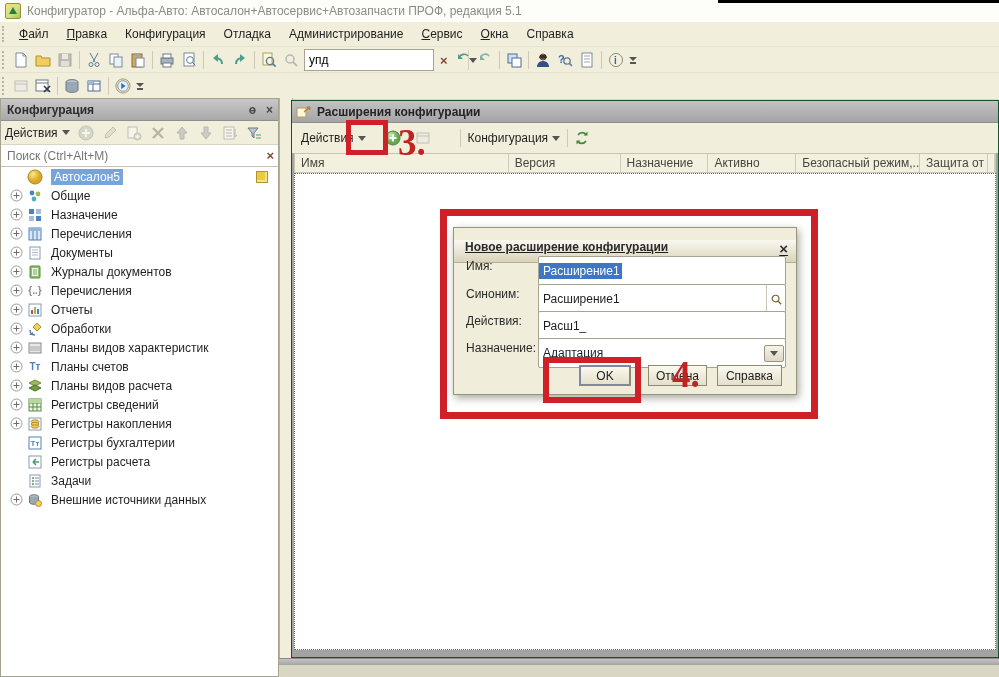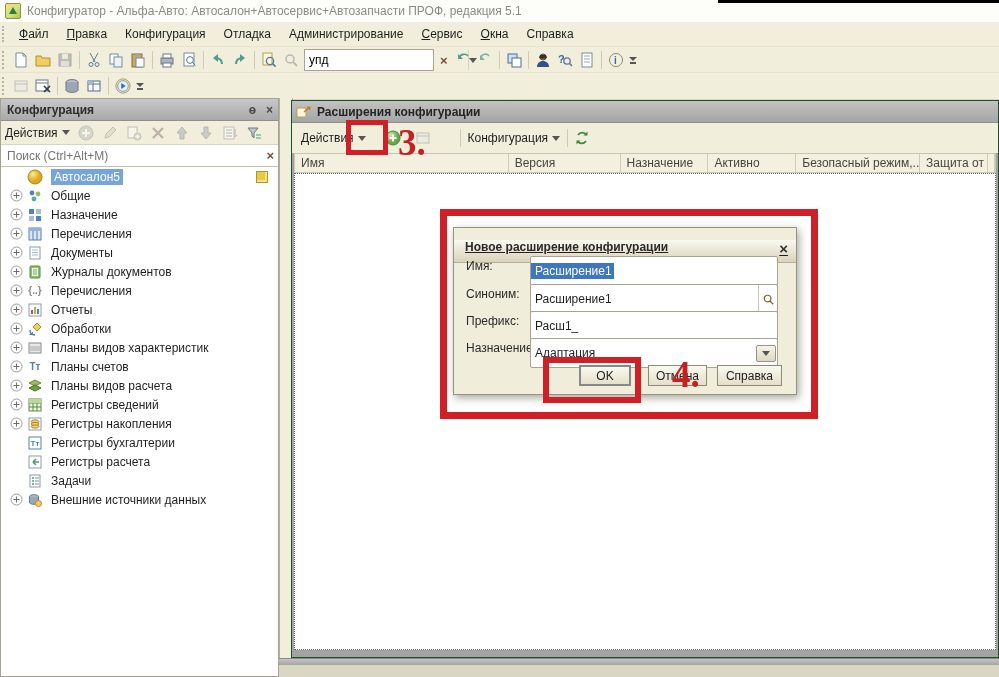--- a/index.html
+++ b/index.html
@@ -71,21 +71,21 @@
   .th{border-right:1px solid #cfcbb6;display:flex;align-items:center;padding-left:6px;color:#46463e;overflow:hidden;white-space:nowrap;box-sizing:border-box;}
   .tbody{position:absolute;left:2px;top:72px;right:2px;bottom:7px;background:#fff;outline:1px dotted #6a6a6a;outline-offset:-1px;}
   
   .dialog{position:absolute;left:453px;top:227px;width:344px;height:168px;background:#f0edda;
        border:1px solid #98937f;box-shadow:2px 3px 8px rgba(60,60,40,.45);box-sizing:border-box;}
   .dlg-title{position:absolute;left:0;top:12px;width:100%;height:23px;background:linear-gradient(#faf8ef,#d9d3bc);
        border-bottom:1px solid #b5af98;display:flex;align-items:flex-start;box-sizing:border-box;text-decoration:underline;}
   .dlg-title .dt{font-weight:bold;color:#2a2a2a;margin-left:11px;flex:1;}
   .dlg-close{font-size:15px;font-weight:bold;color:#333;padding:0 8px;}
   .frow-label{position:absolute;left:12px;width:70px;height:16px;color:#2a2a2a;}
-  .fbox{position:absolute;left:76px;width:248px;height:30px;background:#fff;border:1px solid #a8a390;border-radius:2px;
+  .fbox{position:absolute;left:84px;width:248px;height:30px;background:#fff;border:1px solid #a8a390;border-radius:2px;
        display:flex;align-items:center;box-sizing:border-box;overflow:hidden;}
   .fbox .val{padding-left:4px;white-space:nowrap;flex:1;}
   .val.sel{flex:none;background:#3f76c4;color:#fff;padding:1px 2px 1px 4px;}
   .fbtn{width:18px;height:100%;display:flex;align-items:center;justify-content:center;border-left:1px solid #cac5b2;flex:none;}
   .fbtn.raised{background:linear-gradient(#f7f4e8,#ddd7c2);border:1px solid #9a9480;border-radius:2px;height:15px;margin-right:1px;}
   .btn{position:absolute;height:21px;background:linear-gradient(#fbf9f0,#e4dfca);border:1px solid #8f8a76;border-radius:0;
        display:flex;align-items:center;justify-content:center;color:#222;box-sizing:border-box;}
   .btn.default{box-shadow:0 0 0 1px #7c8ba0 inset;}
   
   .ann{position:absolute;z-index:60;pointer-events:none;}
@@ -674,21 +674,21 @@
     <span class="frow-label" style="top:59px">Синоним:</span>
     <div class="fbox" style="top:56px">
       <span class="val">Расширение1</span>
       <span class="fbtn">
           <svg viewBox="0 0 14 14" width="13" height="13">
             <circle cx="6" cy="6" r="3.6" fill="none" stroke="#7a6a3a" stroke-width="1.3"></circle>
             <path d="M8.6 8.6l3.4 3.4" stroke="#7a6a3a" stroke-width="1.5"></path>
           </svg>
         </span>
     </div>
-    <span class="frow-label" style="top:86px">Префикс:</span>
+    <span class="frow-label" style="top:86px">Действия:</span>
     <div class="fbox" style="top:83px">
       <span class="val">Расш1_</span>
     </div>
     <span class="frow-label" style="top:113px">Назначение:</span>
     <div class="fbox" style="top:110px">
       <span class="val">Адаптация</span>
       <span class="fbtn raised">
           <span class="tri"></span>
         </span>
     </div>

